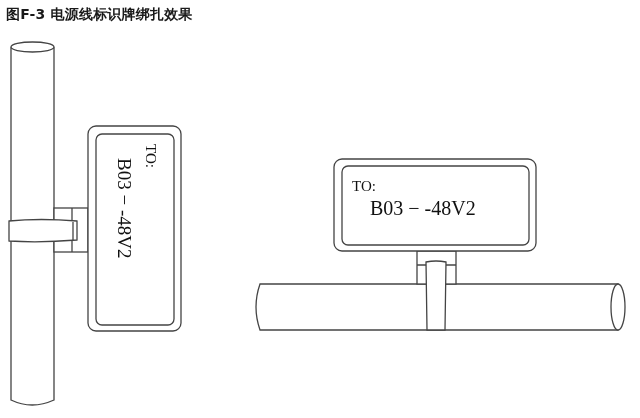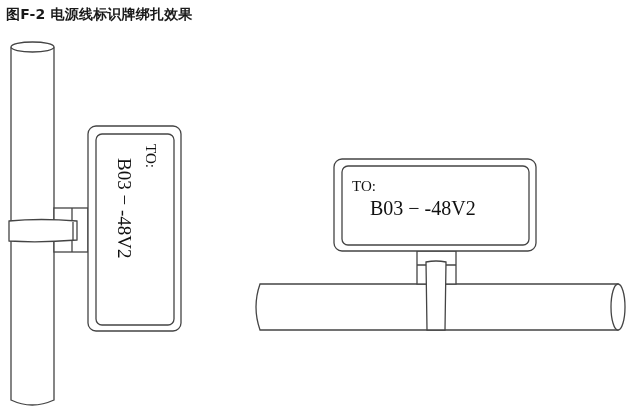--- a/index.html
+++ b/index.html
@@ -10,21 +10,21 @@
       font-size: 14px; font-weight: bold; color: #1a1a1a; letter-spacing: 0.2px;
     }
     svg { position: absolute; left: 0; top: 0; }
     .ln { fill: #ffffff; stroke: #444444; stroke-width: 1.3; }
     .ln2 { fill: none; stroke: #444444; stroke-width: 1.3; }
     .txt { font-family: "Liberation Serif", "DejaVu Serif", serif; fill: #111111; }
   </style>
 </head>
 <body>
 
-<div class="caption">图F-2  电源线标识牌绑扎效果</div>
+<div class="caption">图F-3  电源线标识牌绑扎效果</div>
 
 <svg width="640" height="418" viewBox="0 0 640 418">
 
   <g>
 
     <path class="ln" d="M11,48 L11,400 Q32,410 54,400 L54,48 Z"></path>
     <ellipse class="ln" cx="32.5" cy="47" rx="21.5" ry="5"></ellipse>
 
     <rect class="ln" x="54" y="208" width="34" height="44"></rect>
     <line class="ln2" x1="72" y1="208" x2="72" y2="252"></line>

